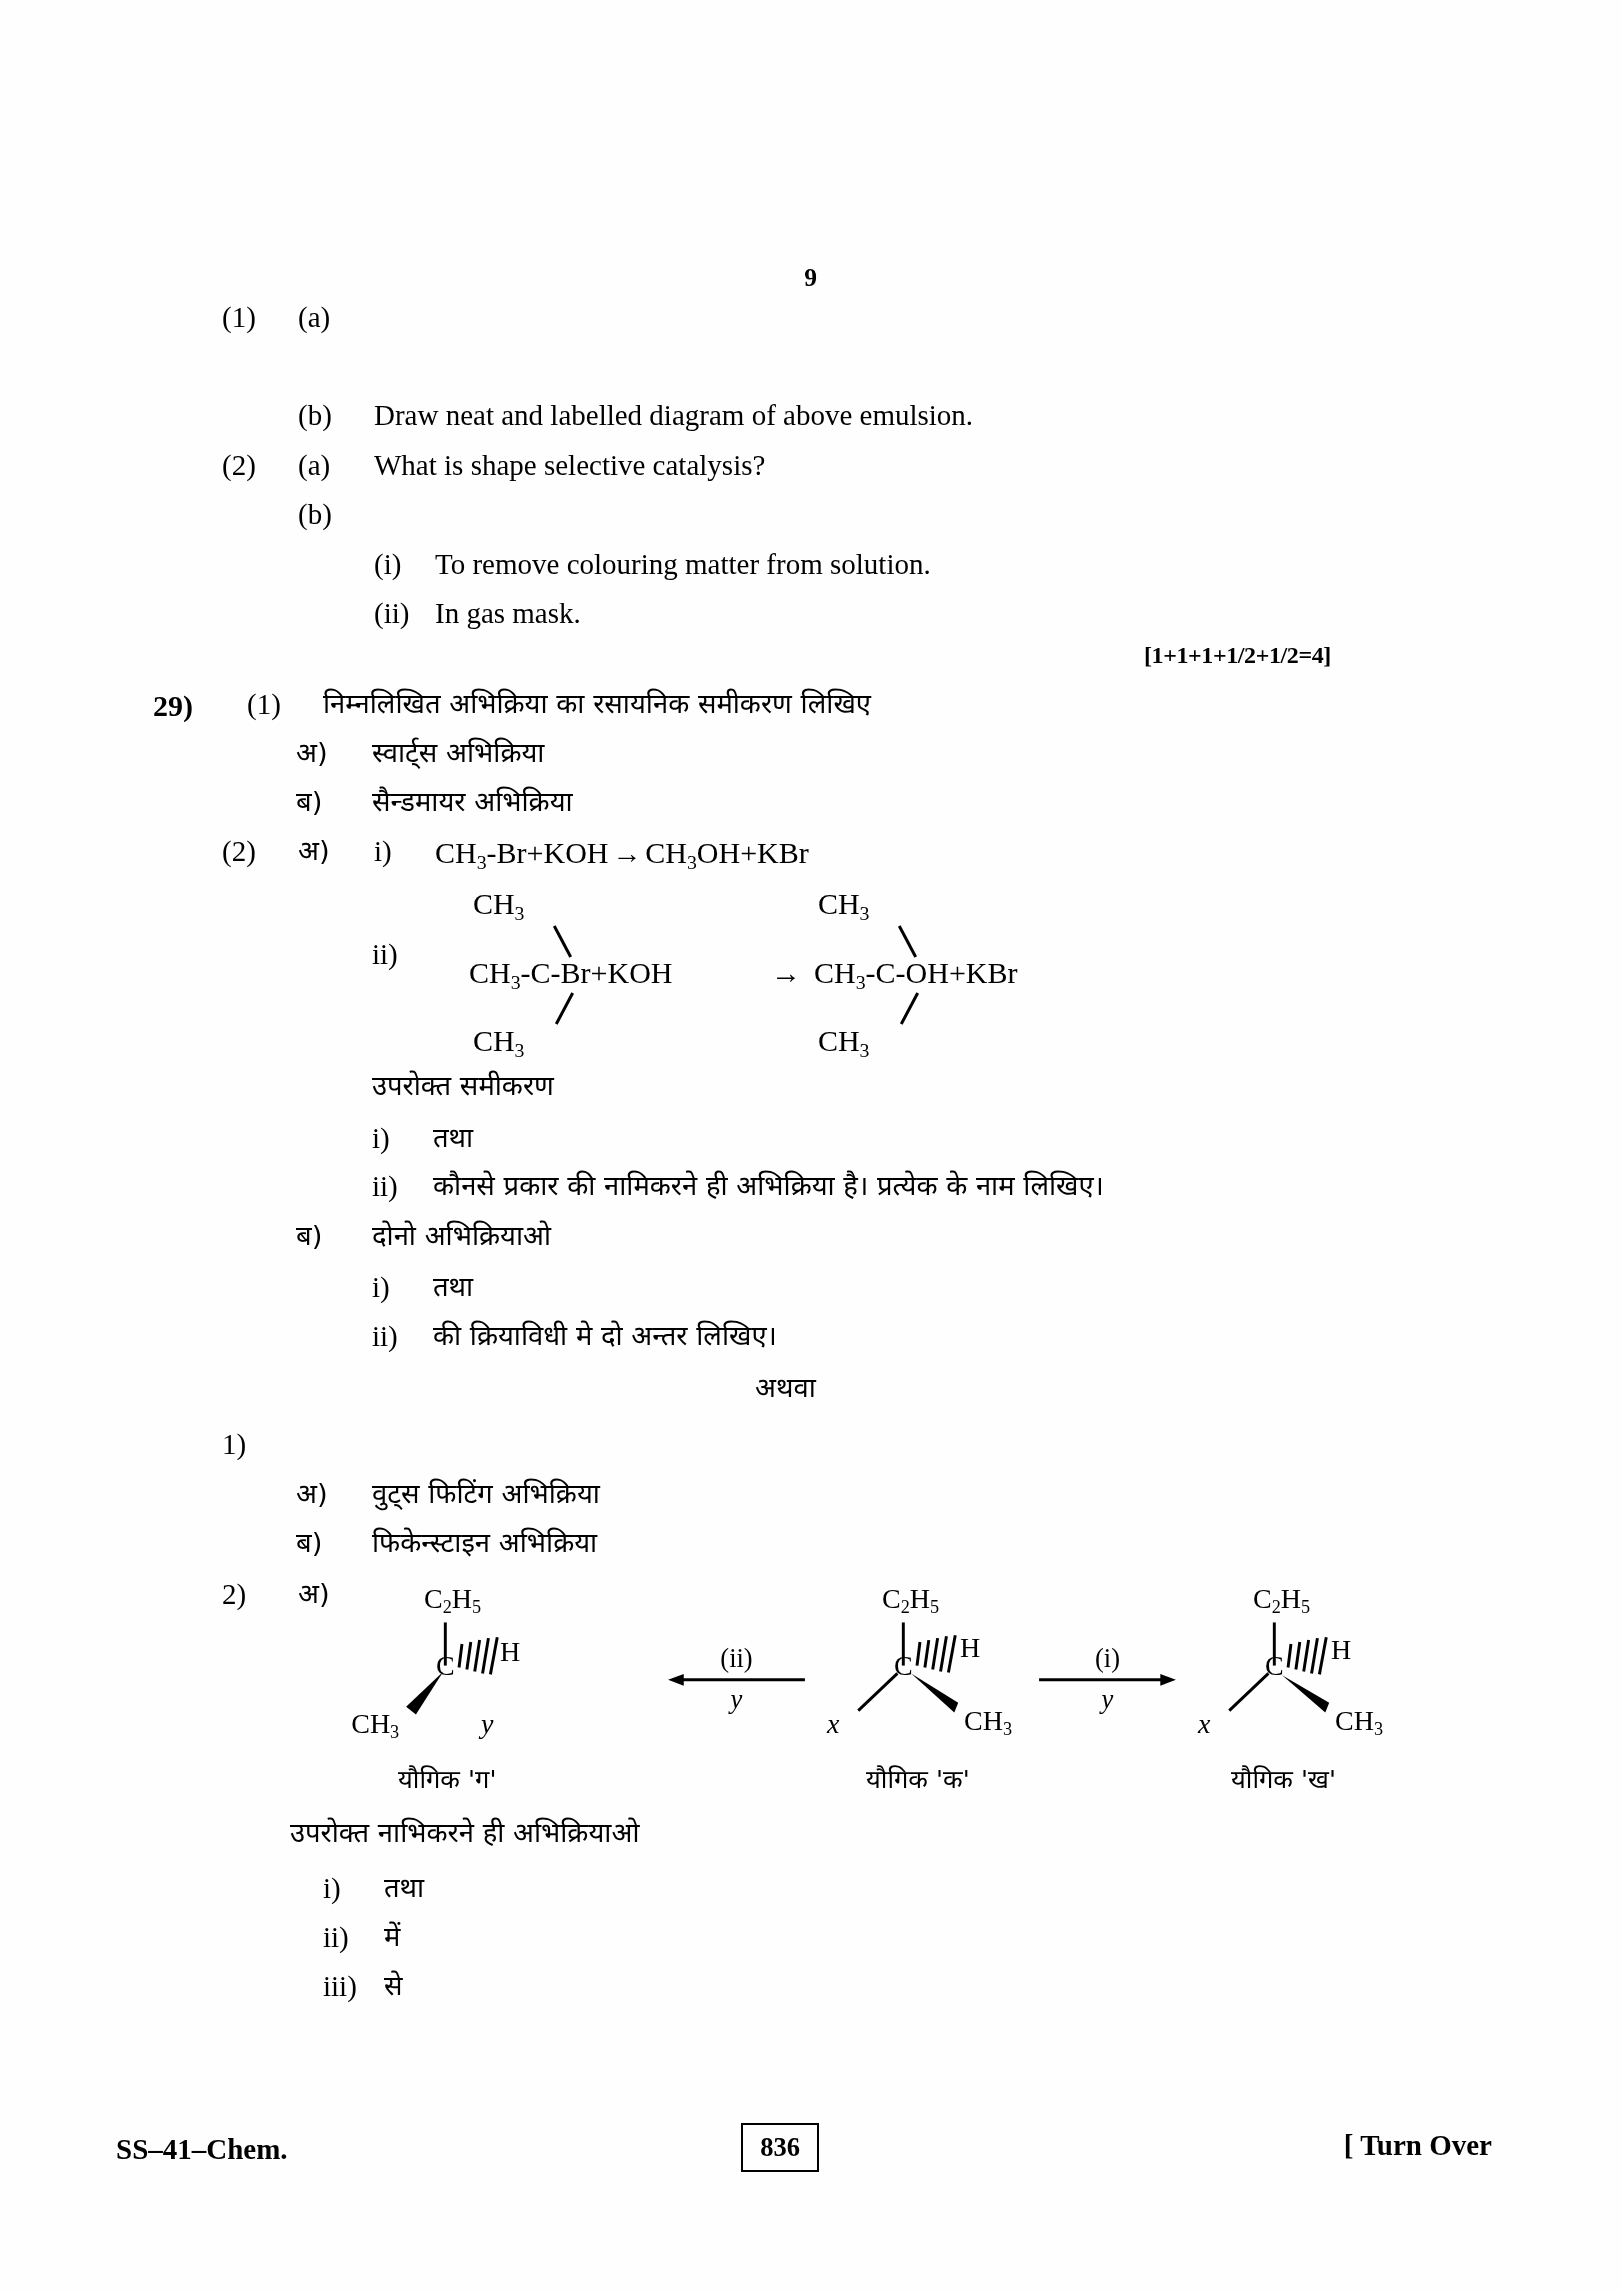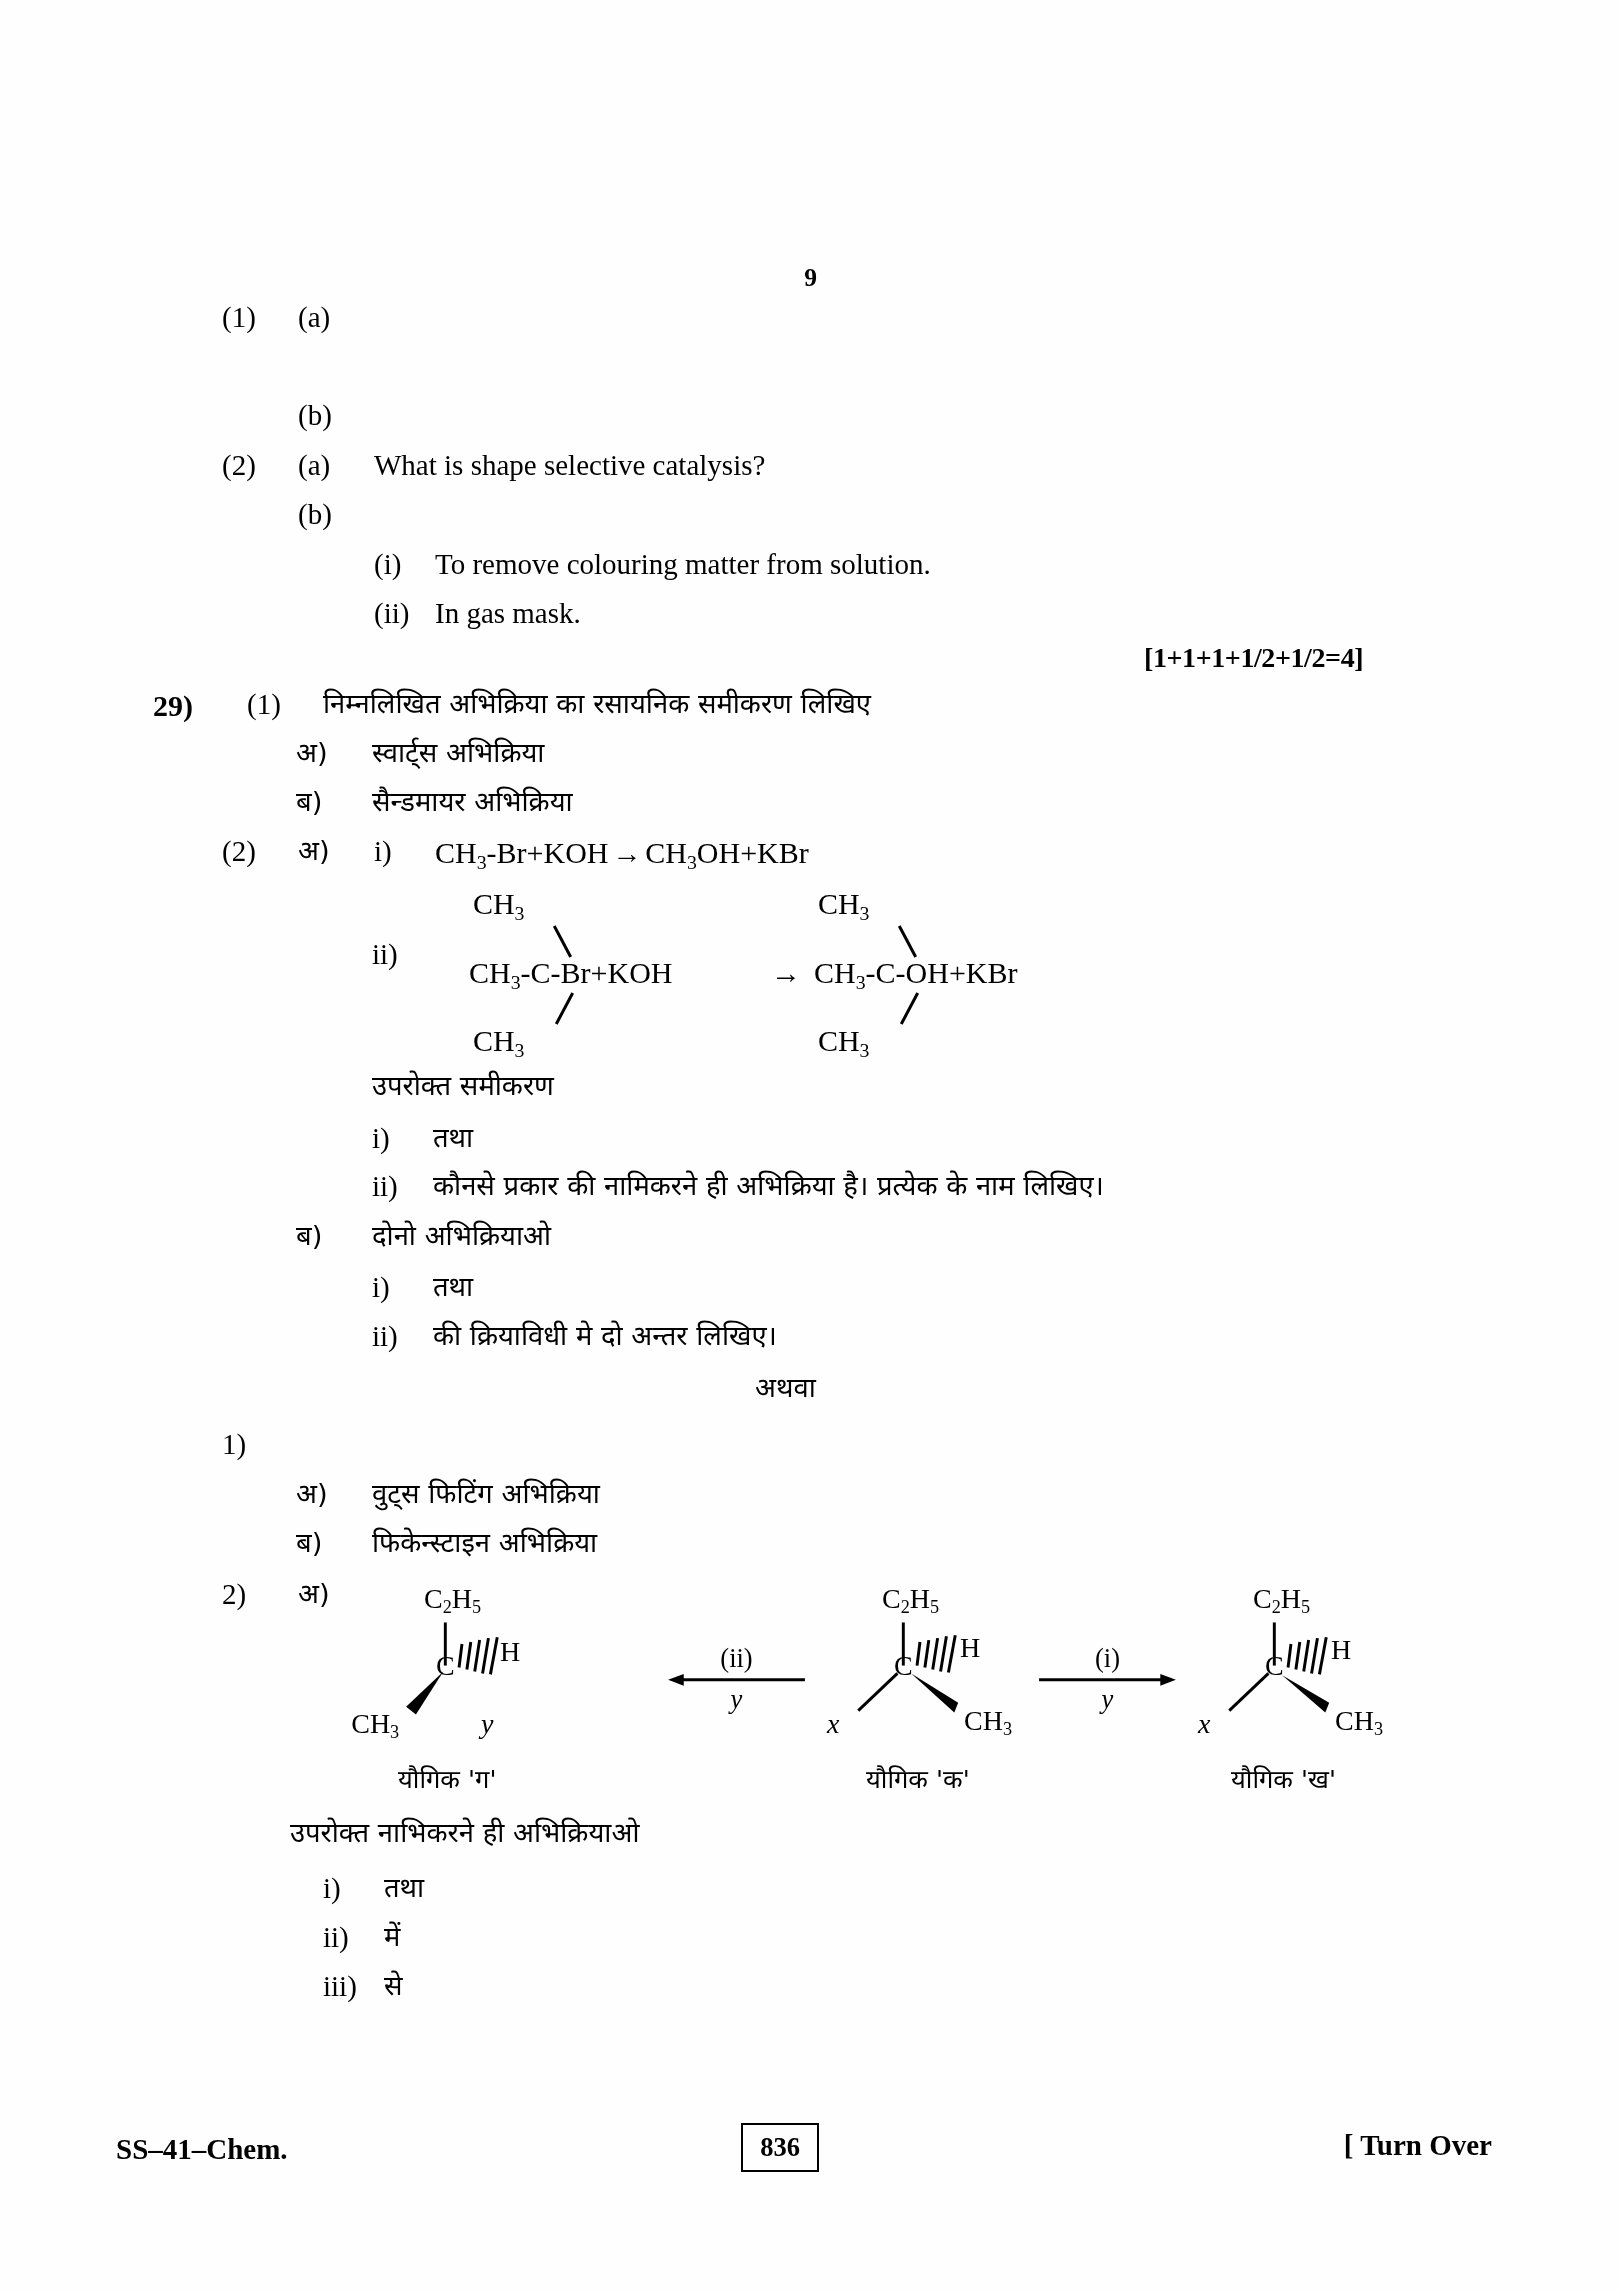--- a/index.html
+++ b/index.html
@@ -44,21 +44,21 @@
   .en { font-family: "Liberation Serif", "DejaVu Serif", serif; }
   .hi { font-family: "DejaVu Sans", "Liberation Sans", sans-serif; font-size: 27.4px; }
 
   .col-num   { width: 76px; flex: 0 0 76px; }
   .col-num-w { width: 94px; flex: 0 0 94px; }
   .col-alpha { width: 76px; flex: 0 0 76px; }
   .col-rom   { width: 61px; flex: 0 0 61px; }
 
   .marks {
     position: absolute;
-    font-size: 28px;
+    font-size: 24px;
     font-weight: bold;
     font-family: "Liberation Serif", serif;
     letter-spacing: -0.4px;
   }
 
   .qnum-bold {
     font-weight: bold;
     font-family: "Liberation Serif", serif;
     font-size: 30px;
   }
@@ -160,20 +160,21 @@
   <div class="pg-num">9</div>
 
   <div class="row en" style="left:222px; top:299px;">
     <span class="col-num">(1)</span>
     <span class="col-alpha">(a)</span>
   </div>
 
   <div class="row en" style="left:222px; top:397px;">
     <span class="col-num"></span>
     <span class="col-alpha">(b)</span>
+    <span>Draw neat and labelled diagram of above emulsion.</span>
   </div>
 
   <div class="row en" style="left:222px; top:447px;">
     <span class="col-num">(2)</span>
     <span class="col-alpha">(a)</span>
     <span>What is shape selective catalysis?</span>
   </div>
 
   <div class="row en" style="left:222px; top:496px;">
     <span class="col-num"></span>

